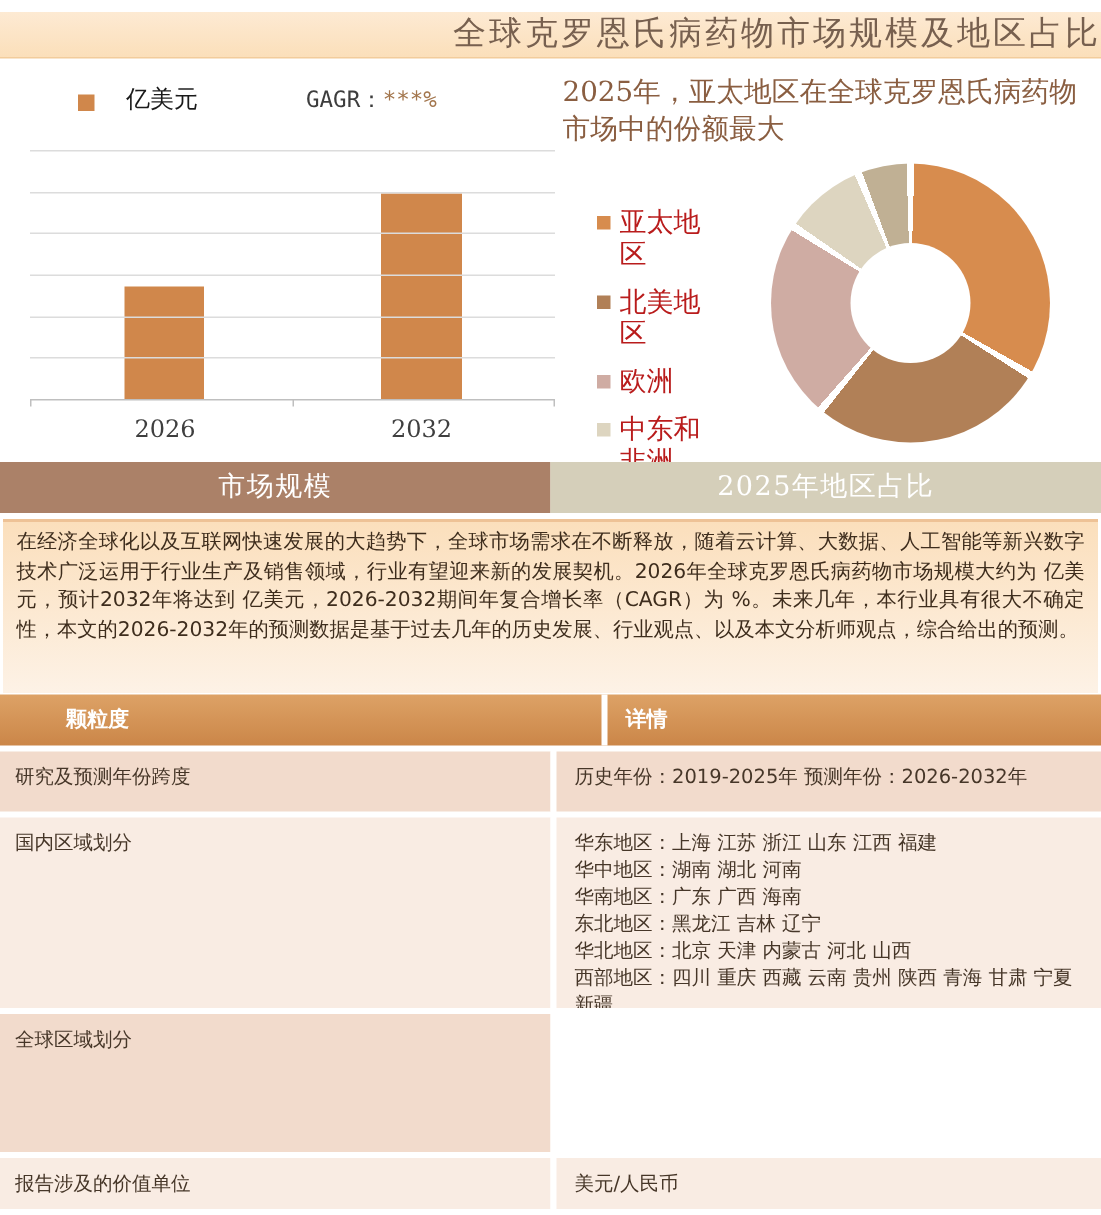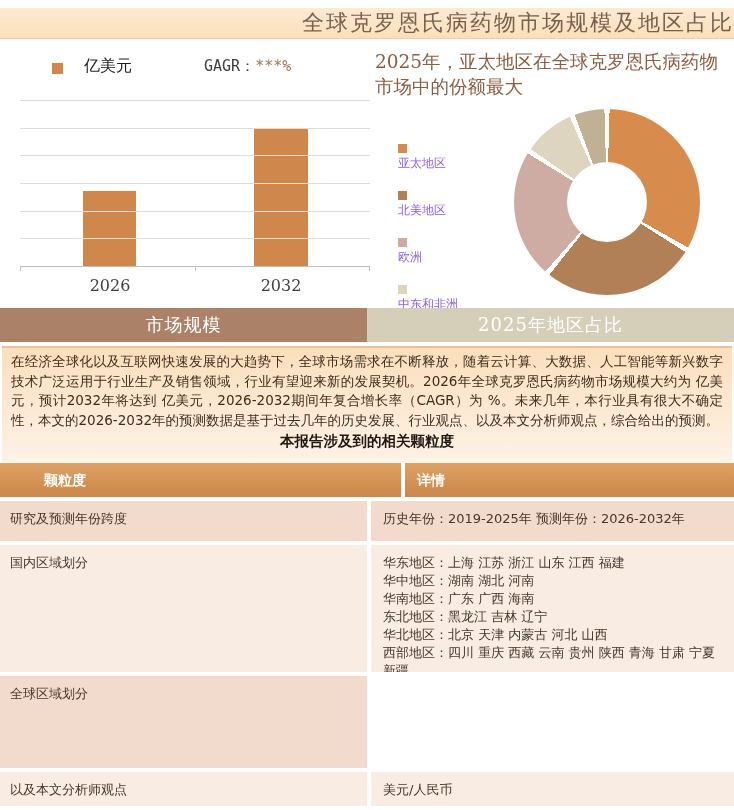--- a/index.html
+++ b/index.html
@@ -27,21 +27,21 @@
   .bar-1{left:63px;width:53px;}
   .bar-2{left:234px;width:54px;}
   .x-label{position:absolute;top:176px;width:80px;text-align:center;font-size:16px;color:#3f3f3f;}
   .x-label-1{left:50px;} .x-label-2{left:221px;}
 
   
   .pie-panel{position:absolute;left:368px;top:45px;width:366px;height:258px;}
   .pie-heading{position:absolute;left:7px;top:4px;width:358px;font-size:18.5px;
     line-height:25px;color:#8a5e41;}
   .pie-legend{position:absolute;left:30px;top:93px;}
-  .pie-legend-item{display:flex;margin-bottom:11px;font-size:12px;color:#8b5cf6;flex-direction:column;}
+  .pie-legend-item{display:flex;margin-bottom:11px;font-size:18px;color:#b91c1c;}
   .swatch{width:9px;height:9px;margin:6px 6px 0 0;flex:none;}
   .pie-legend-label{max-width:70px;line-height:21px;}
   .donut{position:absolute;left:146px;top:64px;width:186px;height:186px;border-radius:50%;}
   .donut::after{content:"";position:absolute;left:53px;top:53px;width:80px;height:80px;
     background:#fff;border-radius:50%;}
 
   
   .tabs{position:absolute;left:0;top:308px;width:734px;height:34px;display:flex;}
   .tab{width:367px;height:34px;line-height:34px;text-align:center;color:#fff;
     font-size:18px;letter-spacing:1px;cursor:pointer;}
@@ -127,21 +127,20 @@
     <div class="donut" style="background: conic-gradient(rgb(255, 255, 255) 0deg, rgb(255, 255, 255) 1.6deg, rgb(215, 140, 78) 1.6deg, rgb(215, 140, 78) 119.36deg, rgb(255, 255, 255) 119.36deg, rgb(255, 255, 255) 120.96deg, rgb(255, 255, 255) 120.96deg, rgb(255, 255, 255) 122.56deg, rgb(177, 128, 87) 122.56deg, rgb(177, 128, 87) 218.36deg, rgb(255, 255, 255) 218.36deg, rgb(255, 255, 255) 219.96deg, rgb(255, 255, 255) 219.96deg, rgb(255, 255, 255) 221.56deg, rgb(207, 172, 163) 221.56deg, rgb(207, 172, 163) 301.52deg, rgb(255, 255, 255) 301.52deg, rgb(255, 255, 255) 303.12deg, rgb(255, 255, 255) 303.12deg, rgb(255, 255, 255) 304.72deg, rgb(221, 213, 192) 304.72deg, rgb(221, 213, 192) 336.44deg, rgb(255, 255, 255) 336.44deg, rgb(255, 255, 255) 338.04deg, rgb(255, 255, 255) 338.04deg, rgb(255, 255, 255) 339.64deg, rgb(192, 176, 148) 339.64deg, rgb(192, 176, 148) 358.4deg, rgb(255, 255, 255) 358.4deg, rgb(255, 255, 255) 360deg);"></div>
   </div>
 
   <div class="tabs">
     <div class="tab" style="background: rgb(171, 129, 104);">市场规模</div>
     <div class="tab" style="background: rgb(213, 207, 186);">2025年地区占比</div>
   </div>
 
   <div class="para-box">
     <span>在经济全球化以及互联网快速发展的大趋势下，全球市场需求在不断释放，随着云计算、大数据、人工智能等新兴数字技术广泛运用于行业生产及销售领域，行业有望迎来新的发展契机。2026年全球克罗恩氏病药物市场规模大约为 亿美元，预计2032年将达到 亿美元，2026-2032期间年复合增长率（CAGR）为 %。未来几年，本行业具有很大不确定性，本文的2026-2032年的预测数据是基于过去几年的历史发展、行业观点、以及本文分析师观点，综合给出的预测。</span>
-    <div class="para-title">本报告涉及到的相关颗粒度</div>
   </div>
 
   <div class="gran-table">
     <div class="thead">
       <div class="th th-left">颗粒度</div>
       <div class="col-gap"></div>
       <div class="th th-right">详情</div>
     </div>
 
     <div class="trow row-odd">
@@ -164,21 +163,21 @@
           <div>西部地区：四川  重庆  西藏  云南  贵州  陕西  青海  甘肃  宁夏  新疆</div>
         </div>
     </div>
 
     <div class="trow row-odd">
       <div class="td td-left h-r3">全球区域划分</div>
       <div class="col-gap"></div>
     </div>
 
     <div class="trow row-even">
-      <div class="td td-left h-r4">以及本文分析师观点</div>
+      <div class="td td-left h-r4">报告涉及的价值单位</div>
       <div class="col-gap"></div>
       <div class="td td-right h-r4">
           <div>美元/人民币</div>
         </div>
     </div>
   </div>
 
 </div>
 
 </body></html>

